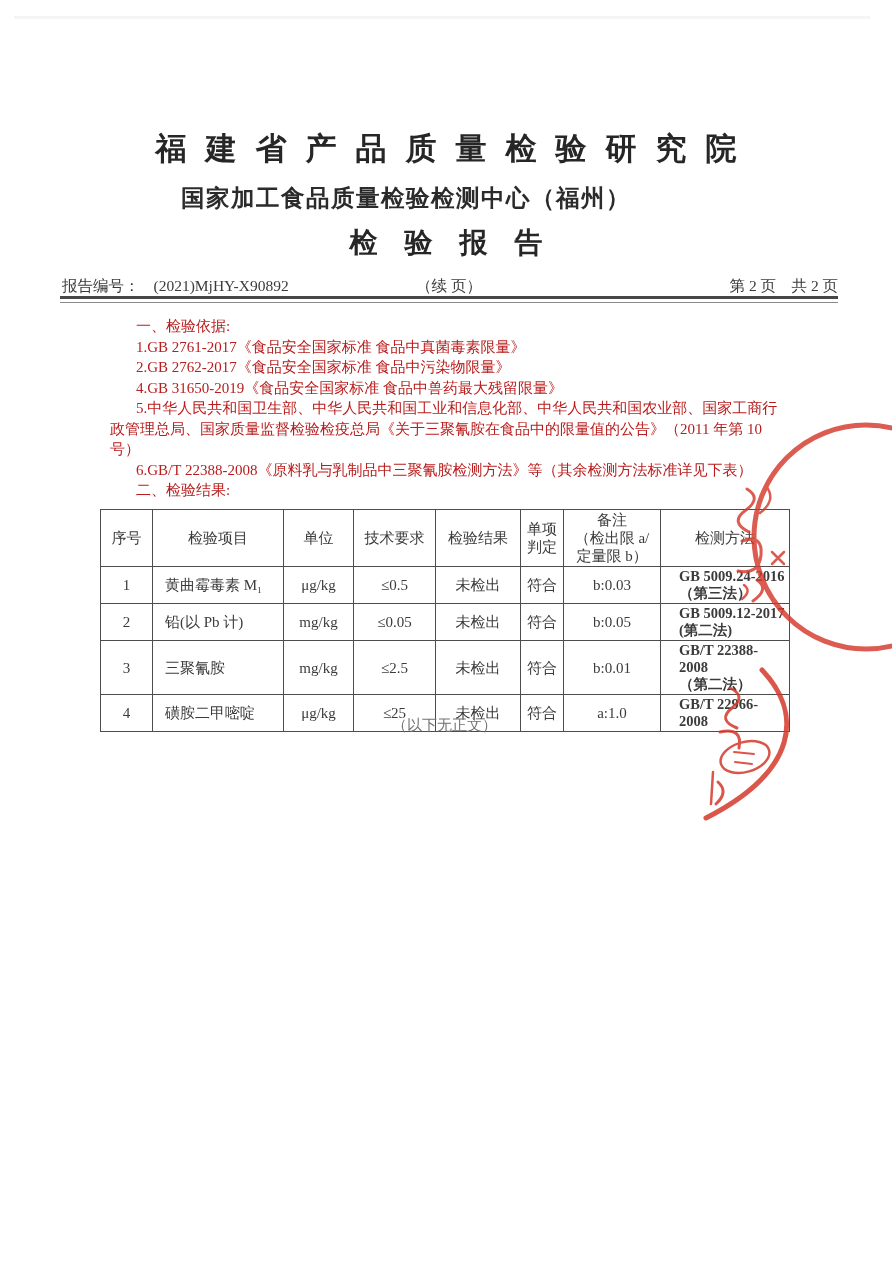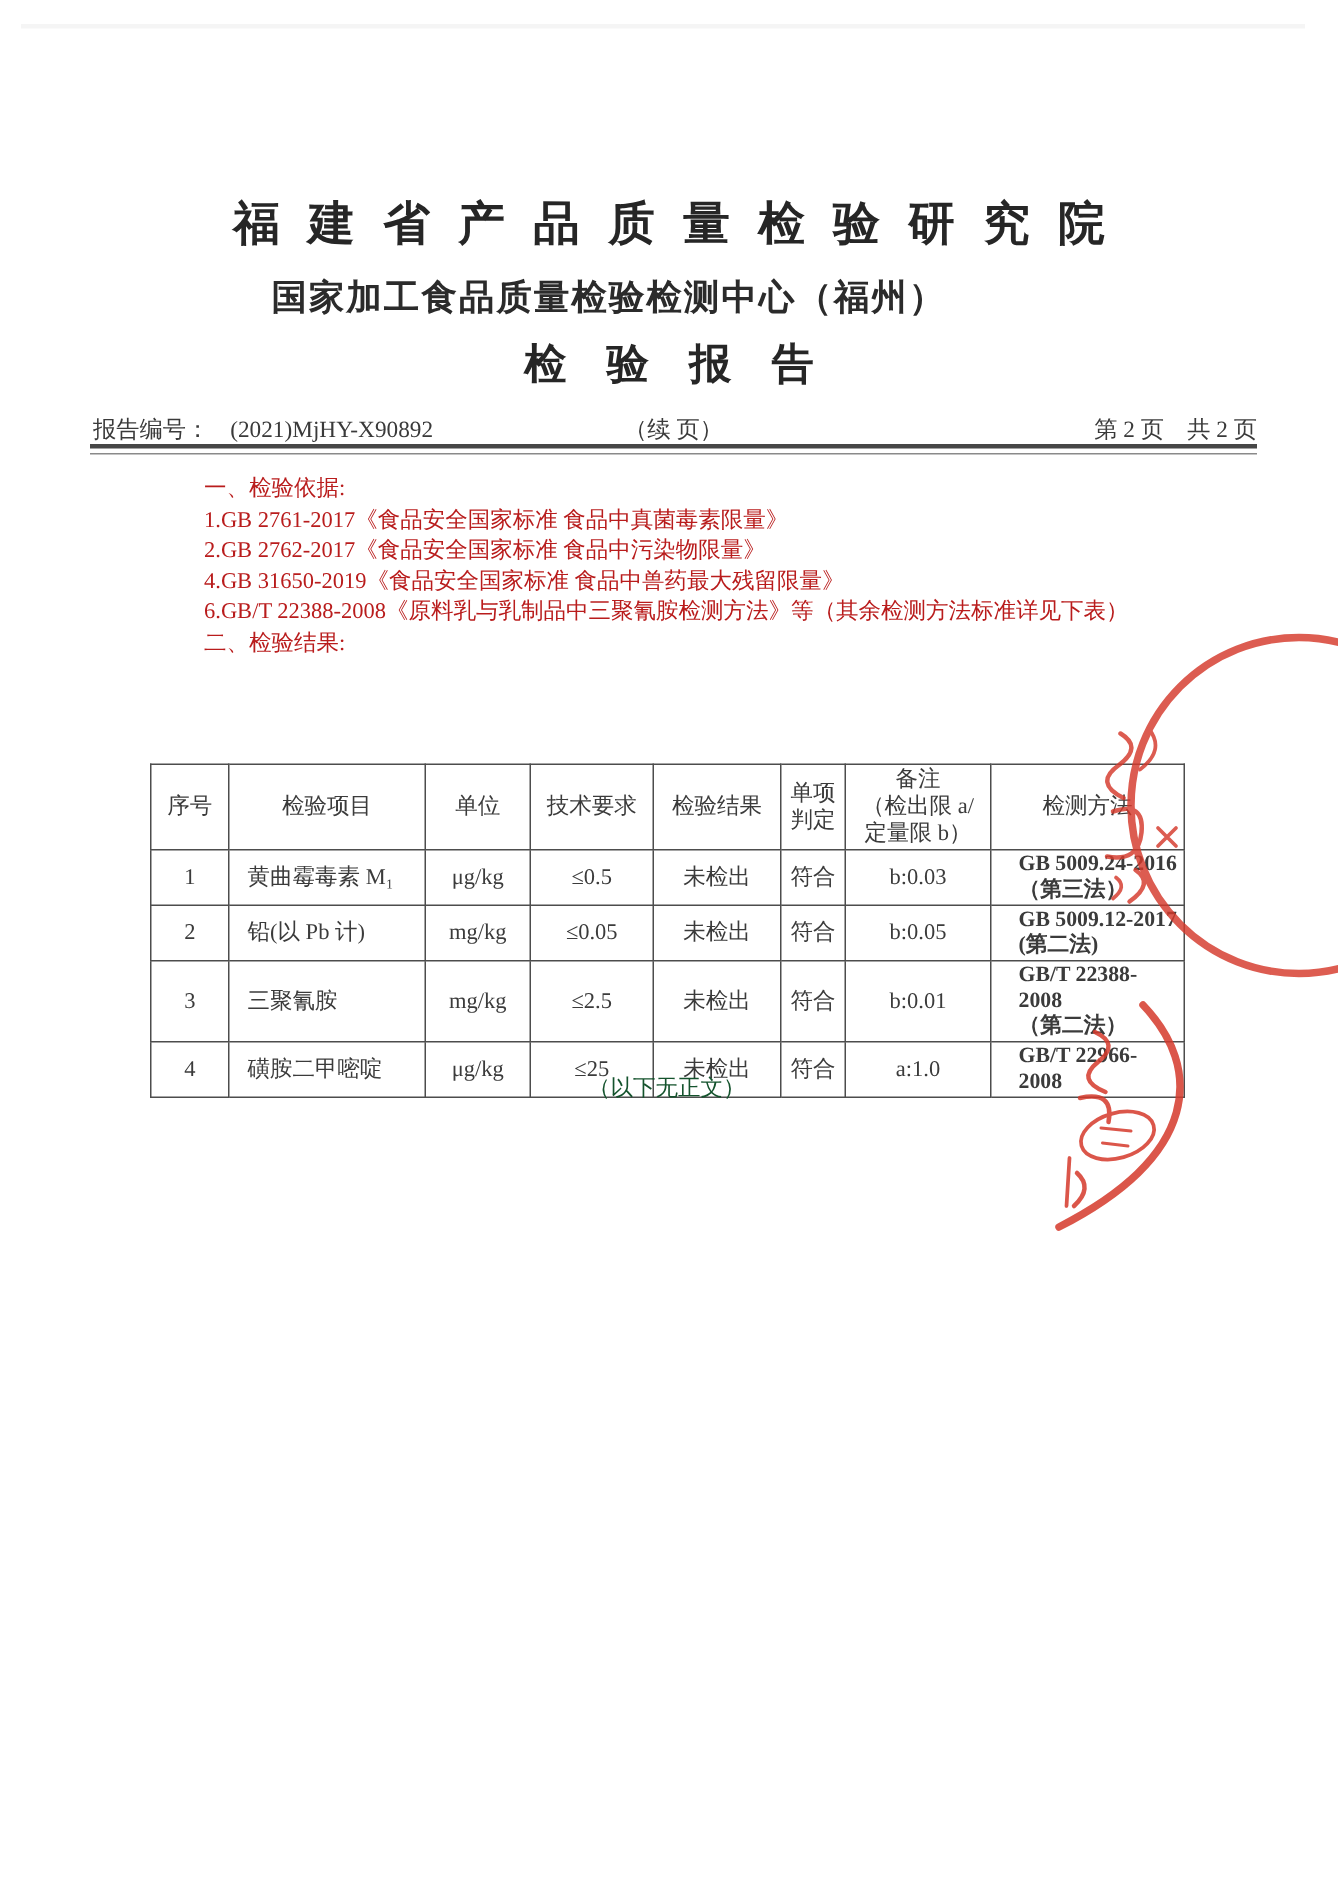--- a/index.html
+++ b/index.html
@@ -51,21 +51,21 @@
     border:1px solid #4d4d4d;white-space:pre-line;
     text-align:center;vertical-align:middle;padding:1px 3px;box-sizing:border-box;
     font-weight:normal;line-height:18px;
   }
   table.results thead tr{height:57px;}
   table.results tbody tr{height:36px;}
   table.results td.item{text-align:left;padding-left:12px;}
   table.results td.method{text-align:left;padding-left:18px;font-size:14.5px;line-height:17px;font-weight:bold;}
   .no-more{
     position:absolute;left:100px;top:716px;width:689px;text-align:center;
-    font-size:15px;color:#14532d;
+    font-size:15px;color:#737373;
   }
   svg.stamps{position:absolute;left:0;top:0;pointer-events:none;}
 </style>
 </head>
 <body>
 
 <div class="page">
 
   <div class="scan-line"></div>
 
@@ -81,20 +81,21 @@
     <div class="meta-right">第 2 页　共 2 页</div>
   </div>
 
   <div class="rule"></div>
 
   <div class="body-text">
     <p>一、检验依据:</p>
     <p>1.GB 2761-2017《食品安全国家标准 食品中真菌毒素限量》</p>
     <p>2.GB 2762-2017《食品安全国家标准 食品中污染物限量》</p>
     <p>4.GB 31650-2019《食品安全国家标准 食品中兽药最大残留限量》</p>
+    <p>5.中华人民共和国卫生部、中华人民共和国工业和信息化部、中华人民共和国农业部、国家工商行政管理总局、国家质量监督检验检疫总局《关于三聚氰胺在食品中的限量值的公告》（2011 年第 10 号）</p>
     <p>6.GB/T 22388-2008《原料乳与乳制品中三聚氰胺检测方法》等（其余检测方法标准详见下表）</p>
     <p>二、检验结果:</p>
   </div>
 
   <table class="results">
     <colgroup>
       <col style="width:52px">
         <col style="width:131px">
         <col style="width:70px">
         <col style="width:82px">

